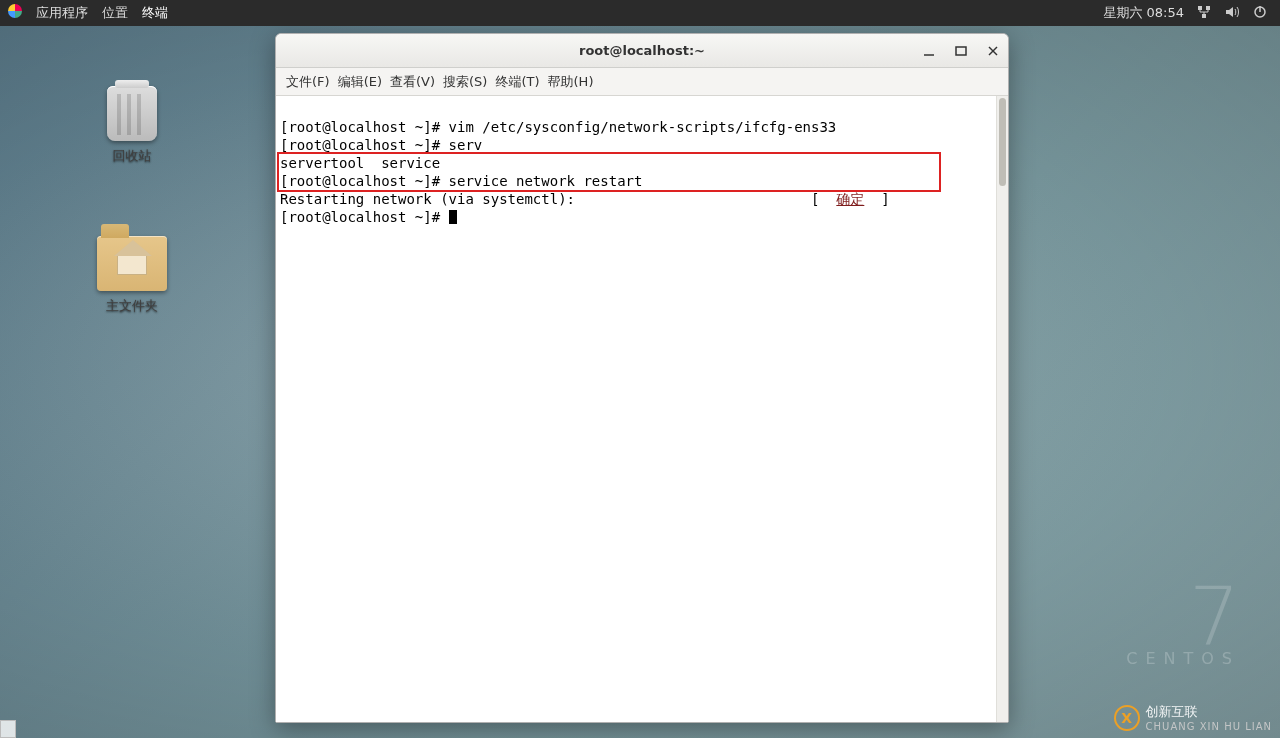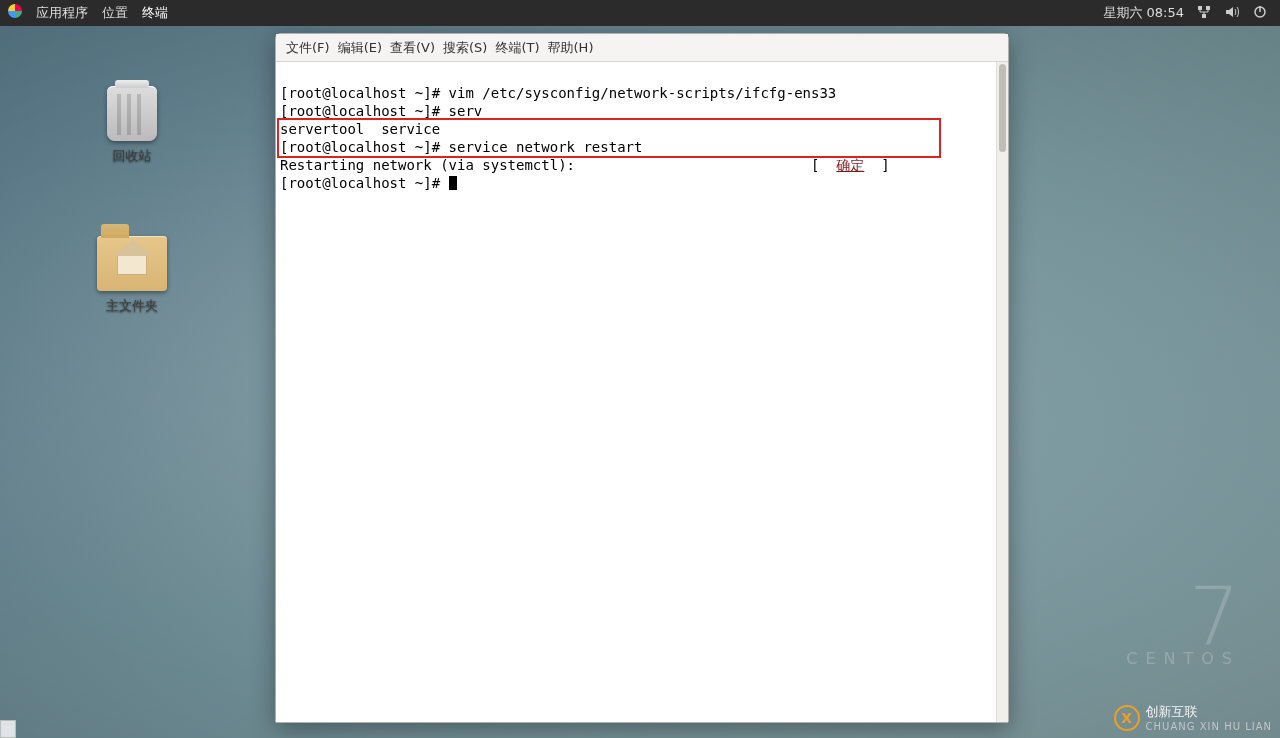--- a/index.html
+++ b/index.html
@@ -197,20 +197,41 @@
 
 <div class="watermark-corner">
   <div class="logo">X</div>
   <div>
     <span>创新互联</span>
     <span class="sub">CHUANG XIN HU LIAN</span>
   </div>
 </div>
 
 <div class="window">
+  <div class="titlebar">
+    <span>root@localhost:~</span>
+    <div class="win-controls">
+      <span class="win-btn">
+          <svg viewBox="0 0 14 14">
+            <line x1="2" y1="11" x2="12" y2="11"></line>
+          </svg>
+        </span>
+      <span class="win-btn">
+          <svg viewBox="0 0 14 14">
+            <rect x="2" y="3" width="10" height="8"></rect>
+          </svg>
+        </span>
+      <span class="win-btn">
+          <svg viewBox="0 0 14 14">
+            <line x1="3" y1="3" x2="11" y2="11"></line>
+            <line x1="11" y1="3" x2="3" y2="11"></line>
+          </svg>
+        </span>
+    </div>
+  </div>
   <div class="menubar">
     <span class="menu-item">文件(F)</span>
     <span class="menu-item">编辑(E)</span>
     <span class="menu-item">查看(V)</span>
     <span class="menu-item">搜索(S)</span>
     <span class="menu-item">终端(T)</span>
     <span class="menu-item">帮助(H)</span>
   </div>
   <div class="terminal-body">
     <div class="term-lines">

